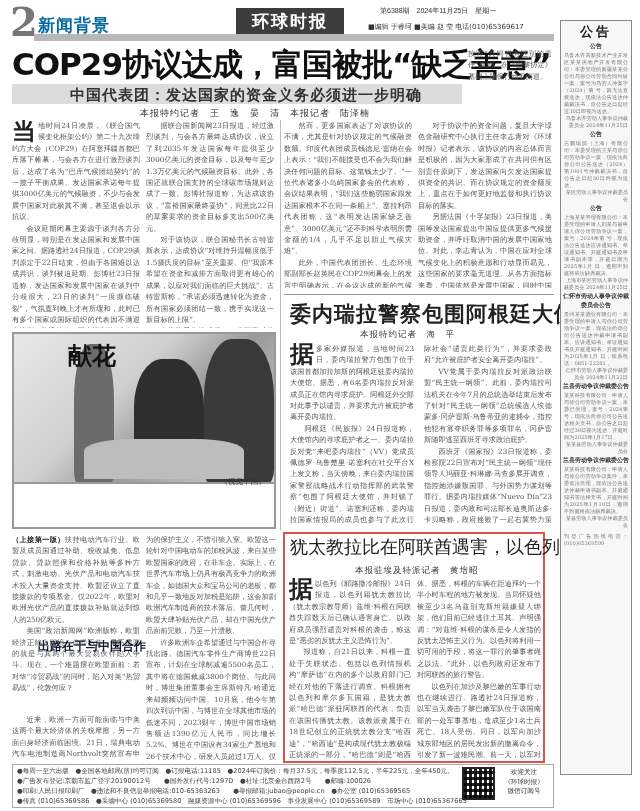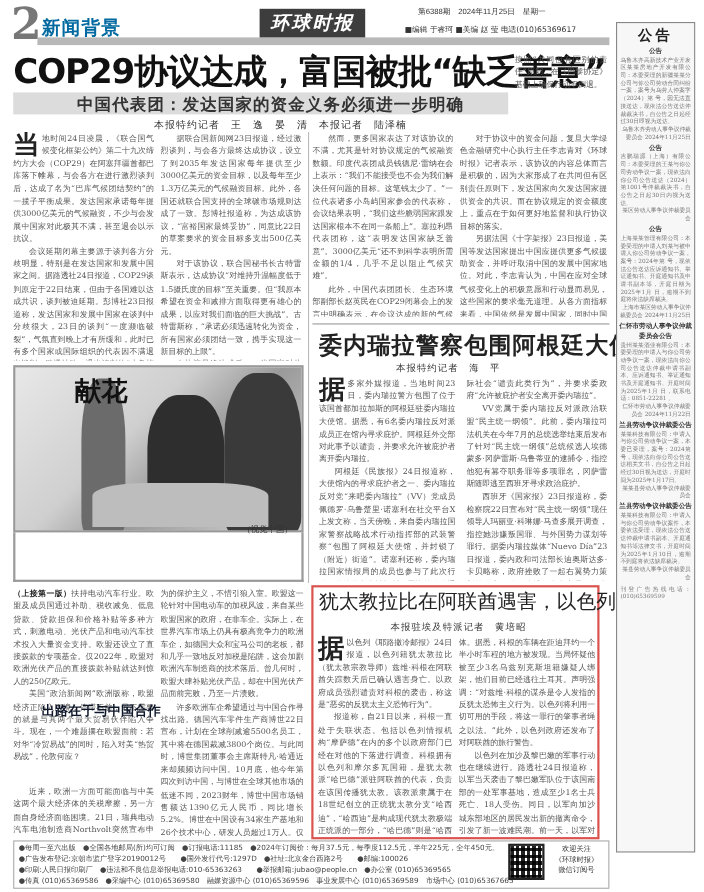--- a/index.html
+++ b/index.html
@@ -4,21 +4,21 @@
 <style>
   * { box-sizing: border-box; margin: 0; padding: 0; }
   html, body { width: 640px; height: 811px; background: #ffffff; overflow: hidden; }
   body { font-family: "DejaVu Serif", serif; color: #222; position: relative; }
   .abs { position: absolute; }
 
   
   #page-num { left: 10px; top: 2px; font-family: "DejaVu Serif", serif; font-size: 40px; color: #777; font-weight: bold; line-height: 40px; }
   #section-title { left: 38px; top: 14px; font-size: 17px; font-weight: bold; color: #0369a1; letter-spacing: 1px; }
   #header-rule { left: 34px; top: 34px; width: 520px; height: 7px; background: #b8b8b8; }
-  #masthead { left: 236px; top: 8px; width: 96px; height: 26px; background: #3d3d3d; color: #fff; font-size: 17px; font-weight: bold; text-align: center; line-height: 26px; font-style: italic; letter-spacing: 2px; }
+  #masthead { left: 236px; top: 8px; width: 108px; height: 26px; background: #3d3d3d; color: #fff; font-size: 17px; font-weight: bold; text-align: center; line-height: 26px; letter-spacing: 2px; }
   #issue-line { left: 380px; top: 6px; font-size: 7px; color: #333; font-family: Liberation Sans, sans-serif; }
   #editor-line { left: 368px; top: 22px; font-size: 7px; color: #333; font-family: "DejaVu Sans", sans-serif; }
 
   
   #main-headline { left: 12px; top: 44px; font-family: "DejaVu Sans", sans-serif; font-weight: bold; font-size: 31px; color: #111; letter-spacing: -1px; white-space: nowrap; }
   #subhead-bar { left: 12px; top: 84px; width: 450px; height: 20px; background: #dcdcdc; }
   #subhead { left: 70px; top: 86px; font-size: 15px; font-weight: bold; color: #333; letter-spacing: 1px; white-space: nowrap; }
   #byline-main { left: 140px; top: 107px; font-size: 9px; color: #333; letter-spacing: 1px; white-space: nowrap; }
 
   .col-text { font-size: 7.2px; line-height: 11.4px; color: #555; text-align: justify; overflow: hidden; }

